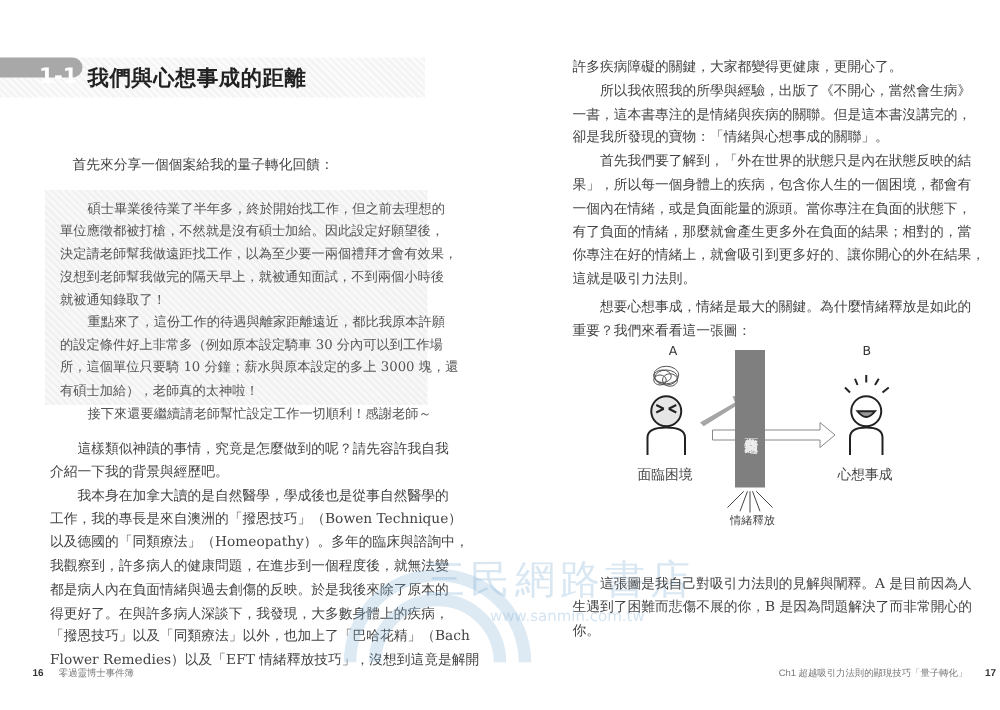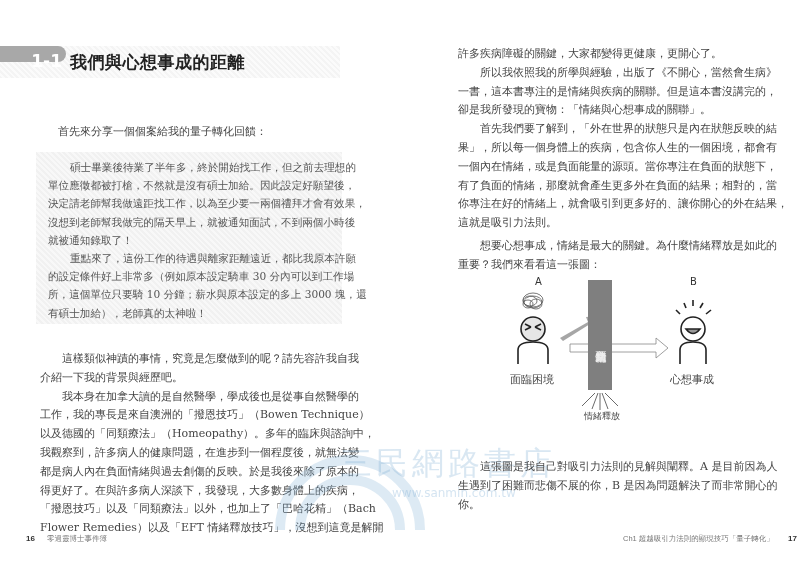--- a/index.html
+++ b/index.html
@@ -66,20 +66,21 @@
     <div class="quote-text">
       <span class="line indent">碩士畢業後待業了半年多，終於開始找工作，但之前去理想的</span>
       <span class="line">單位應徵都被打槍，不然就是沒有碩士加給。因此設定好願望後，</span>
       <span class="line">決定請老師幫我做遠距找工作，以為至少要一兩個禮拜才會有效果，</span>
       <span class="line">沒想到老師幫我做完的隔天早上，就被通知面試，不到兩個小時後</span>
       <span class="line">就被通知錄取了！</span>
       <span class="line indent">重點來了，這份工作的待遇與離家距離遠近，都比我原本許願</span>
       <span class="line">的設定條件好上非常多（例如原本設定騎車 30 分內可以到工作場</span>
       <span class="line">所，這個單位只要騎 10 分鐘；薪水與原本設定的多上 3000 塊，還</span>
       <span class="line">有碩士加給），老師真的太神啦！</span>
+      <span class="line indent">接下來還要繼續請老師幫忙設定工作一切順利！感謝老師～</span>
     </div>
 
     <div class="para" style="left:40px; top:350px;">
       <span class="line indent">這樣類似神蹟的事情，究竟是怎麼做到的呢？請先容許我自我</span>
       <span class="line">介紹一下我的背景與經歷吧。</span>
       <span class="line indent">我本身在加拿大讀的是自然醫學，學成後也是從事自然醫學的</span>
       <span class="line">工作，我的專長是來自澳洲的「撥恩技巧」（Bowen Technique）</span>
       <span class="line">以及德國的「同類療法」（Homeopathy）。多年的臨床與諮詢中，</span>
       <span class="line">我觀察到，許多病人的健康問題，在進步到一個程度後，就無法變</span>
       <span class="line">都是病人內在負面情緒與過去創傷的反映。於是我後來除了原本的</span>

